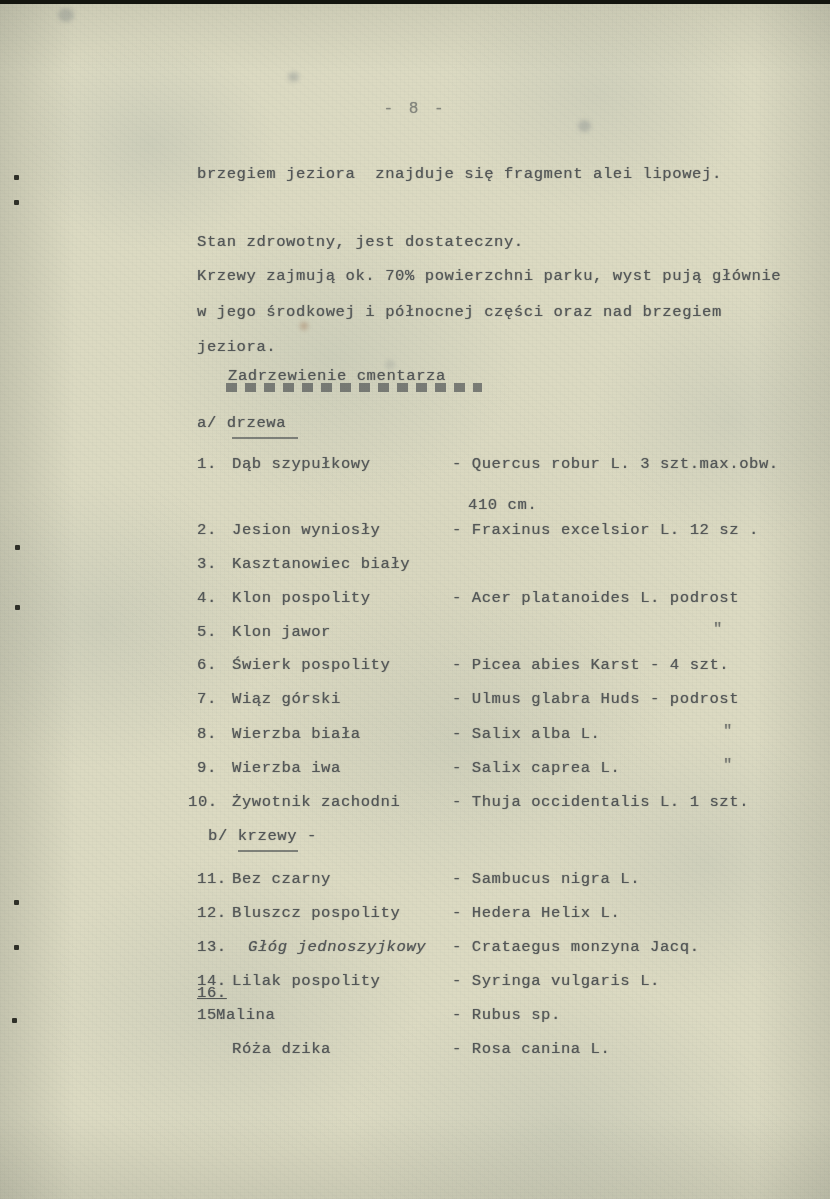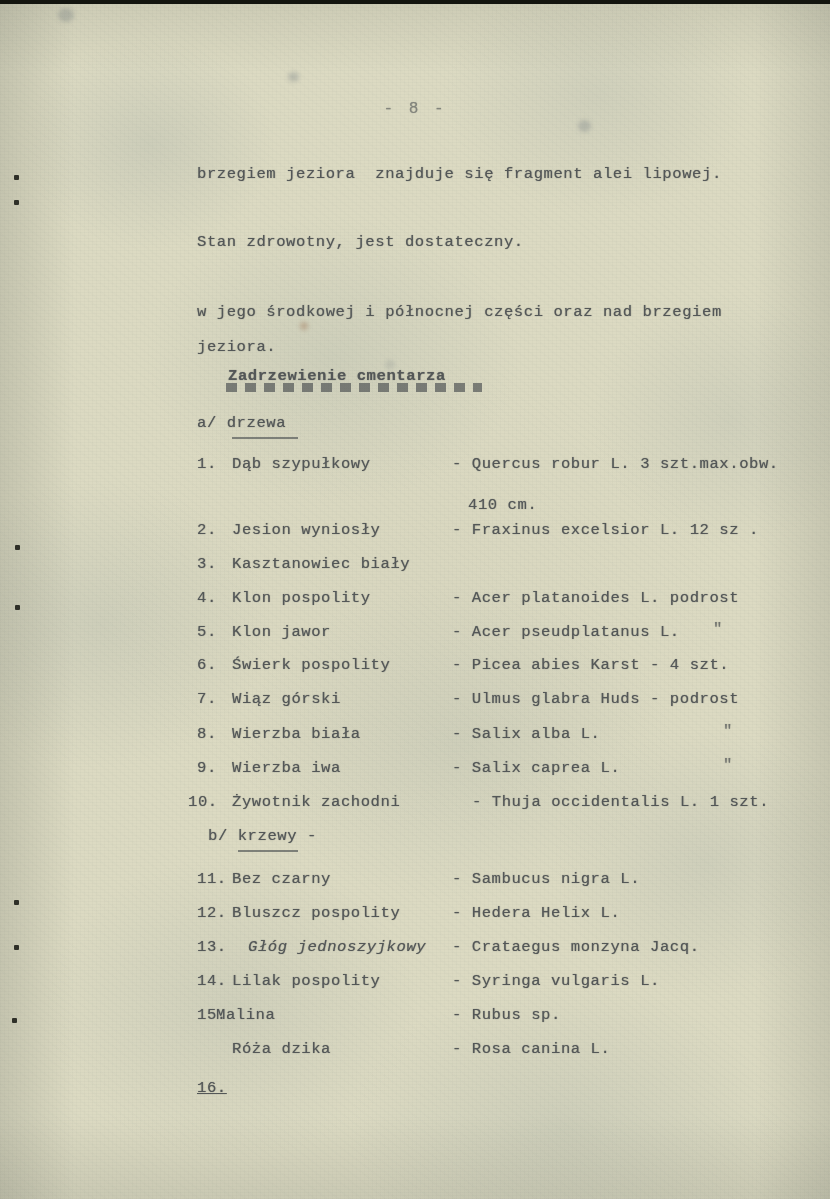--- a/index.html
+++ b/index.html
@@ -83,21 +83,21 @@
     font-size: 16px;
     letter-spacing: 3px;
     opacity: 0.60;
   }
 
   
   .row-pl   { left: 197px; }
   .row-lat  { left: 452px; }
   .row-cont { left: 468px; }
 
-  .hdr { left: 228px; font-weight: bold; }
+  .hdr { left: 228px; }
 
   .dash-underline {
     position: absolute;
     left: 226px;
     width: 256px;
     height: 9px;
     background-image: repeating-linear-gradient(to right,
         rgba(74,78,80,0.85) 0px, rgba(74,78,80,0.85) 11px,
         rgba(0,0,0,0) 11px, rgba(0,0,0,0) 19px);
     opacity: 0.78;
@@ -148,20 +148,21 @@
   <div class="speck" style="left:14px; top:900px;"></div>
   <div class="speck" style="left:14px; top:945px;"></div>
   <div class="speck" style="left:12px; top:1018px;"></div>
 
   <div id="content">
 
     <div class="tt" id="page-number">- 8 -</div>
 
     <div class="tt" style="left:197px; top:165px;">brzegiem jeziora  znajduje się fragment alei lipowej.</div>
     <div class="tt" style="left:197px; top:233px;text-align:center;">Stan zdrowotny, jest dostateczny.</div>
+    <div class="tt" style="left:197px; top:267px;">Krzewy zajmują ok. 70% powierzchni parku, wyst pują głównie</div>
     <div class="tt" style="left:197px; top:303px;">w jego środkowej i północnej części oraz nad brzegiem</div>
     <div class="tt" style="left:197px; top:338px;">jeziora.</div>
 
     <div class="tt hdr" style="top:367px;">Zadrzewienie cmentarza</div>
     <div class="dash-underline" style="top:383px;"></div>
 
     <div class="tt" style="left:197px; top:414px;">a/ drzewa</div>
     <div class="solid-underline" style="left:232px; top:437px; width:66px;"></div>
 
     <div class="tt row-pl" style="top:455px;">1.</div>
@@ -175,21 +176,20 @@
 
     <div class="tt row-pl" style="top:555px;">3.</div>
     <div class="tt" style="left:232px; top:555px;">Kasztanowiec biały</div>
 
     <div class="tt row-pl" style="top:589px;">4.</div>
     <div class="tt" style="left:232px; top:589px;">Klon pospolity</div>
     <div class="tt row-lat" style="top:589px;">- Acer platanoides L. podrost</div>
 
     <div class="tt row-pl" style="top:623px;">5.</div>
     <div class="tt" style="left:232px; top:623px;">Klon jawor</div>
-    <div class="tt row-lat" style="top:623px;">- Acer pseudplatanus L.</div>
     <div class="tt faded" style="left:713px; top:620px;">"</div>
 
     <div class="tt row-pl" style="top:656px;">6.</div>
     <div class="tt" style="left:232px; top:656px;">Świerk pospolity</div>
     <div class="tt row-lat" style="top:656px;">- Picea abies Karst - 4 szt.</div>
 
     <div class="tt row-pl" style="top:690px;">7.</div>
     <div class="tt" style="left:232px; top:690px;">Wiąz górski</div>
     <div class="tt row-lat" style="top:690px;">- Ulmus glabra Huds - podrost</div>
 
@@ -198,21 +198,21 @@
     <div class="tt row-lat" style="top:725px;">- Salix alba L.</div>
     <div class="tt faded" style="left:723px; top:722px;">"</div>
 
     <div class="tt row-pl" style="top:759px;">9.</div>
     <div class="tt" style="left:232px; top:759px;">Wierzba iwa</div>
     <div class="tt row-lat" style="top:759px;">- Salix caprea L.</div>
     <div class="tt faded" style="left:723px; top:756px;">"</div>
 
     <div class="tt" style="left:188px; top:793px;">10.</div>
     <div class="tt" style="left:232px; top:793px;">Żywotnik zachodni</div>
-    <div class="tt row-lat" style="top:793px;margin-left:20px;">- Thuja occidentalis L. 1 szt.</div>
+    <div class="tt row-lat" style="top:793px;">- Thuja occidentalis L. 1 szt.</div>
 
     <div class="tt" style="left:208px; top:827px;">b/ krzewy -</div>
     <div class="solid-underline" style="left:238px; top:850px; width:60px;"></div>
 
     <div class="tt row-pl" style="top:870px;">11.</div>
     <div class="tt" style="left:232px; top:870px;">Bez czarny</div>
     <div class="tt row-lat" style="top:870px;">- Sambucus nigra L.</div>
 
     <div class="tt row-pl" style="top:904px;">12.</div>
     <div class="tt" style="left:232px; top:904px;">Bluszcz pospolity</div>
@@ -223,18 +223,18 @@
     <div class="tt row-lat" style="top:938px;">- Crataegus monzyna Jacq.</div>
 
     <div class="tt row-pl" style="top:972px;">14.</div>
     <div class="tt" style="left:232px; top:972px;">Lilak pospolity</div>
     <div class="tt row-lat" style="top:972px;">- Syringa vulgaris L.</div>
 
     <div class="tt row-pl" style="top:1006px;">15.</div>
     <div class="tt" style="left:216px; top:1006px;">Malina</div>
     <div class="tt row-lat" style="top:1006px;">- Rubus sp.</div>
 
-    <div class="tt row-pl" style="top:1079px;text-decoration:underline;">16.</div>
+    <div class="tt row-pl" style="top:984px;text-decoration:underline;">16.</div>
     <div class="tt" style="left:232px; top:1040px;">Róża dzika</div>
     <div class="tt row-lat" style="top:1040px;">- Rosa canina L.</div>
 
   </div>
 </div>
 
 </body></html>

